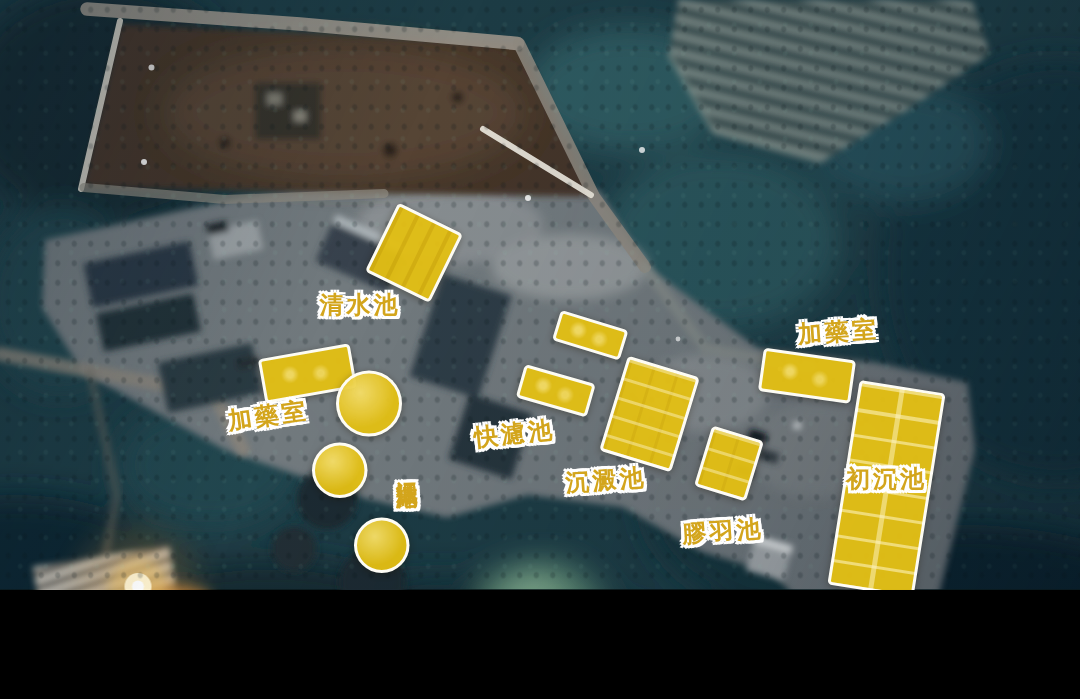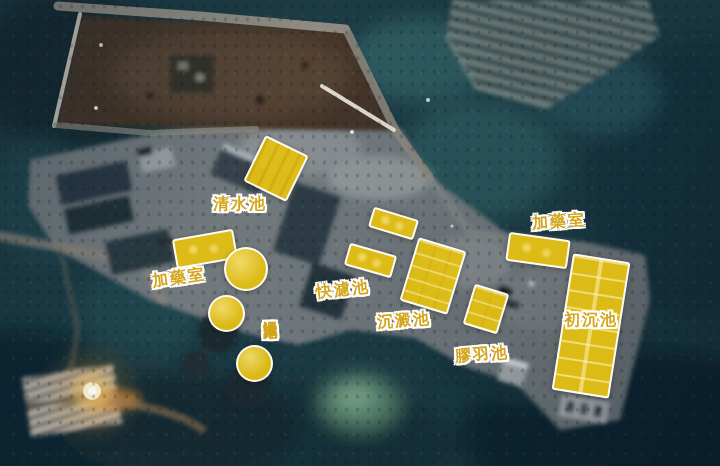--- a/index.html
+++ b/index.html
@@ -1,17 +1,17 @@
 <!DOCTYPE html>
 <html><head>
 <meta charset="utf-8">
 <style>
   html,body{margin:0;padding:0;background:#000;}
   .stage{
-    position:relative;width:720px;height:466px;overflow:hidden;
+    position:relative;width:720px;height:393px;overflow:hidden;
     background:#1d3c45;font-family:"DejaVu Sans",sans-serif;
   }
   .stage svg.bg{position:absolute;left:0;top:0;display:block;}
   .texture{
     position:absolute;inset:0;pointer-events:none;
     background-image:
       radial-gradient(rgba(8,20,24,0.20) 1.2px, rgba(0,0,0,0) 2.2px),
       radial-gradient(rgba(150,210,190,0.07) 1px, rgba(0,0,0,0) 2px);
     background-size:11px 13px,17px 19px;
     background-position:0 0,5px 7px;

